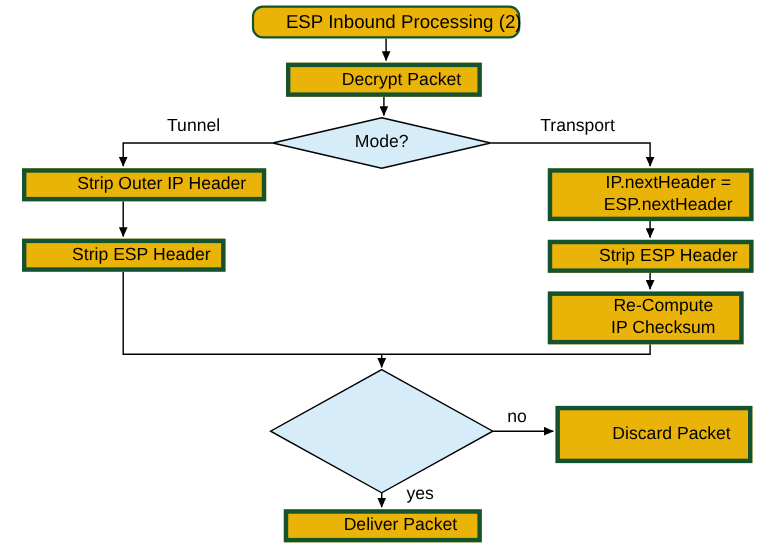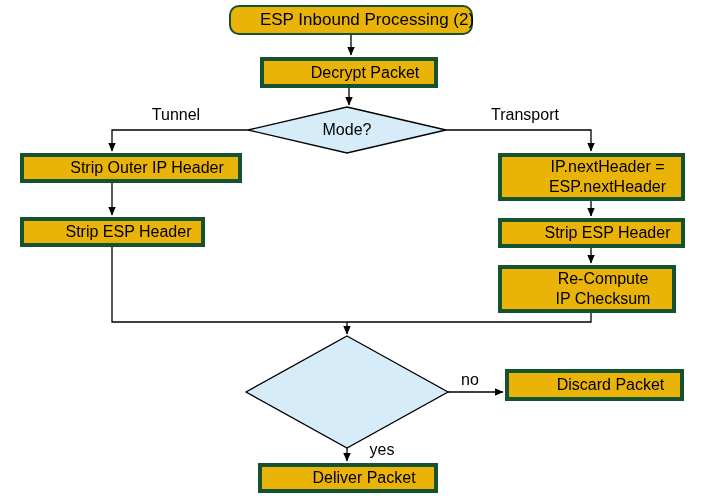--- a/index.html
+++ b/index.html
@@ -137,21 +137,21 @@
 
   <div class="node multi" style="left:498px; top:265px; width:178px; height:48px;">
     <span>Re-Compute</span>
     <span>IP Checksum</span>
   </div>
 
 
   <div class="edge-label" style="left:470px; top:371px;">no</div>
   <div class="edge-label" style="left:382px; top:441px;">yes</div>
 
-  <div class="node" style="left:505px; top:369px; width:179px; height:32px;">
+  <div class="node" style="left:505px; top:369px; width:179px; height:52px;">
     <span>Discard Packet</span>
   </div>
 
   <div class="node" style="left:258px; top:463px; width:180px; height:30px;">
     <span>Deliver Packet</span>
   </div>
 
 </div>
 
 </body></html>

